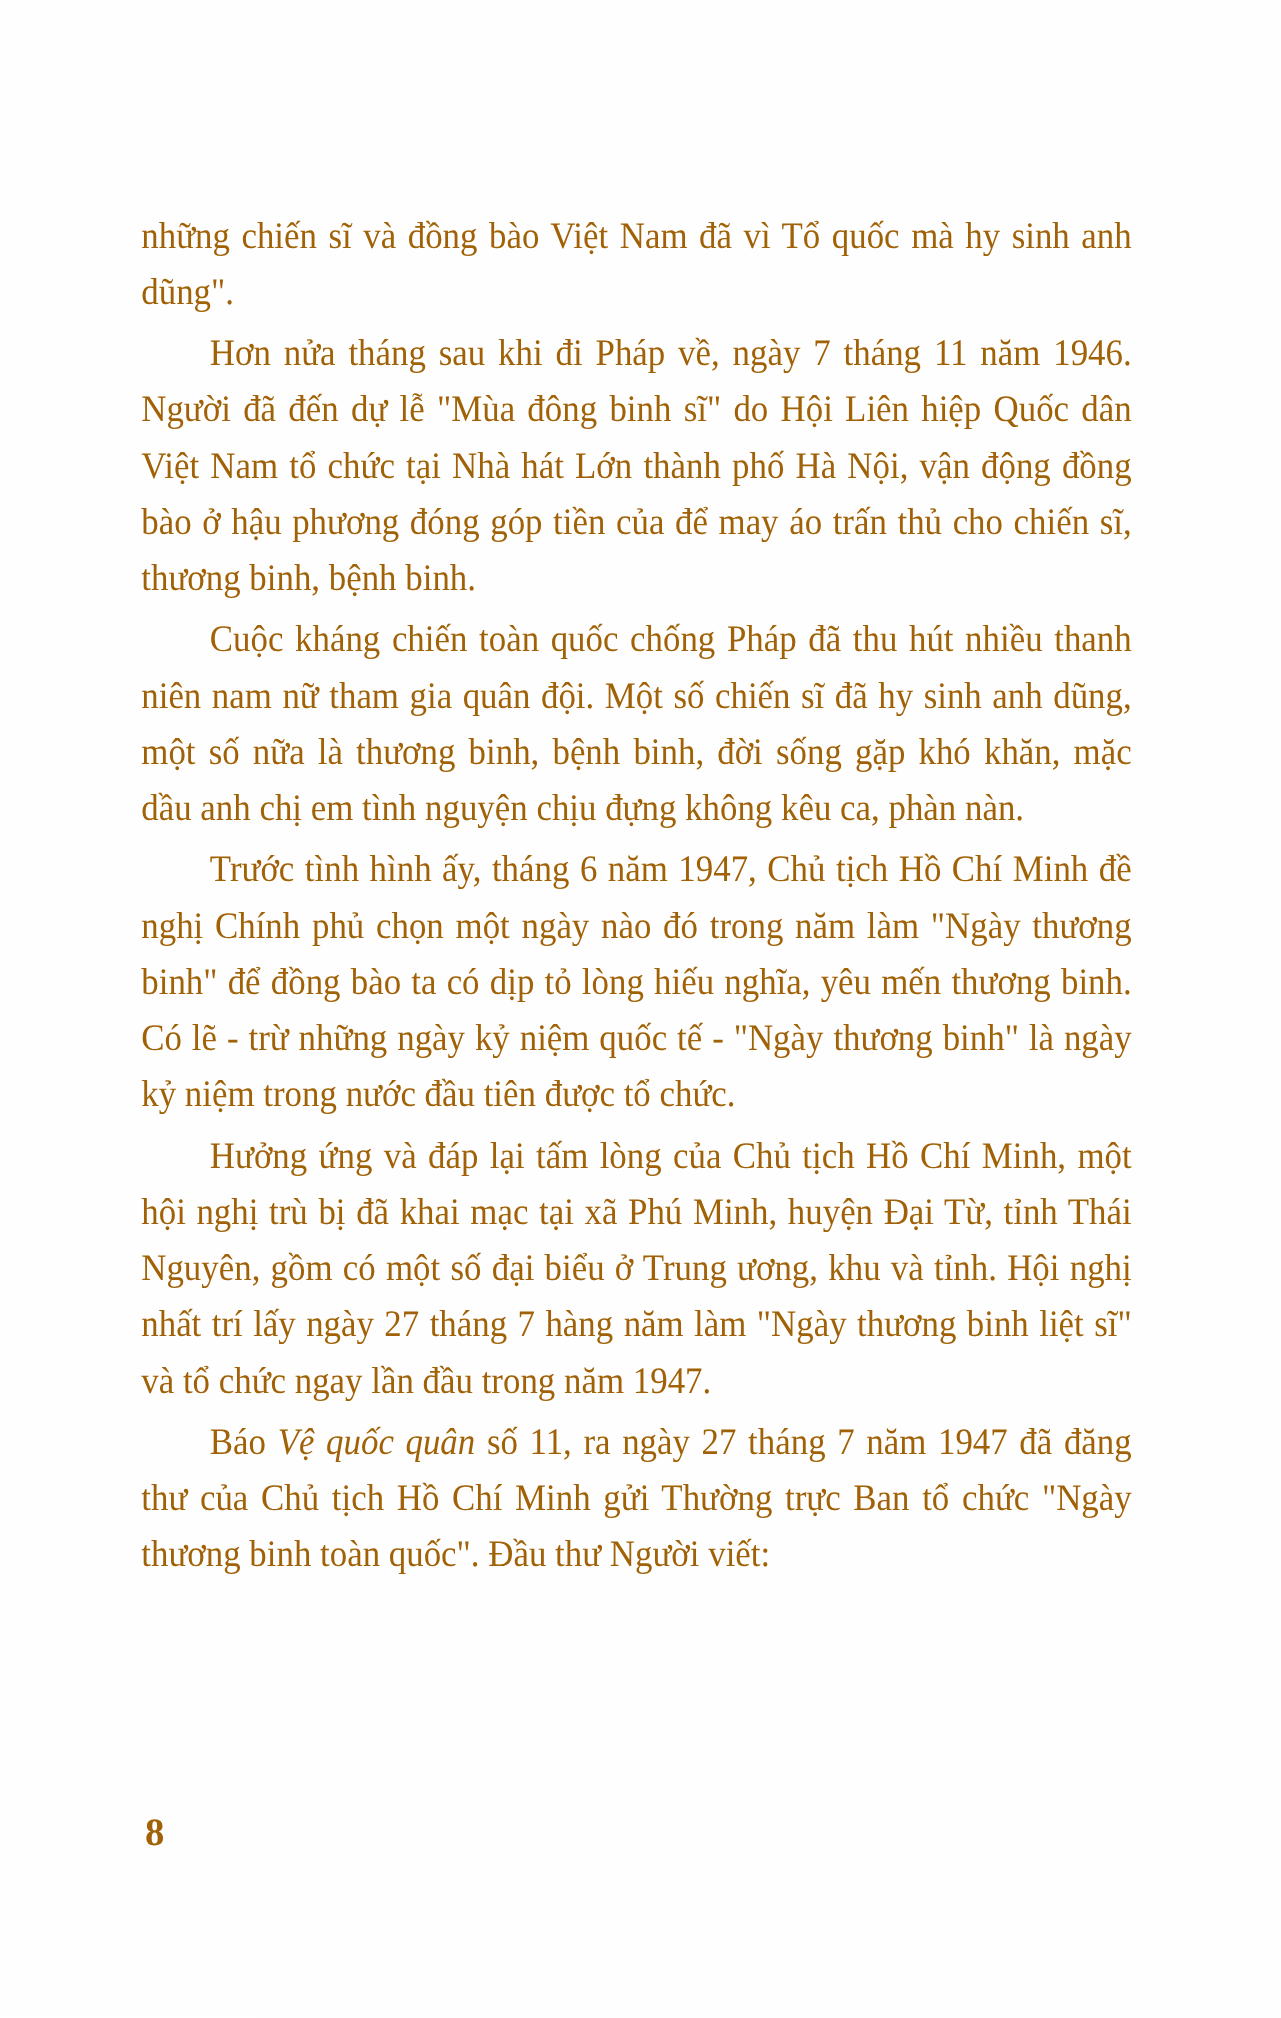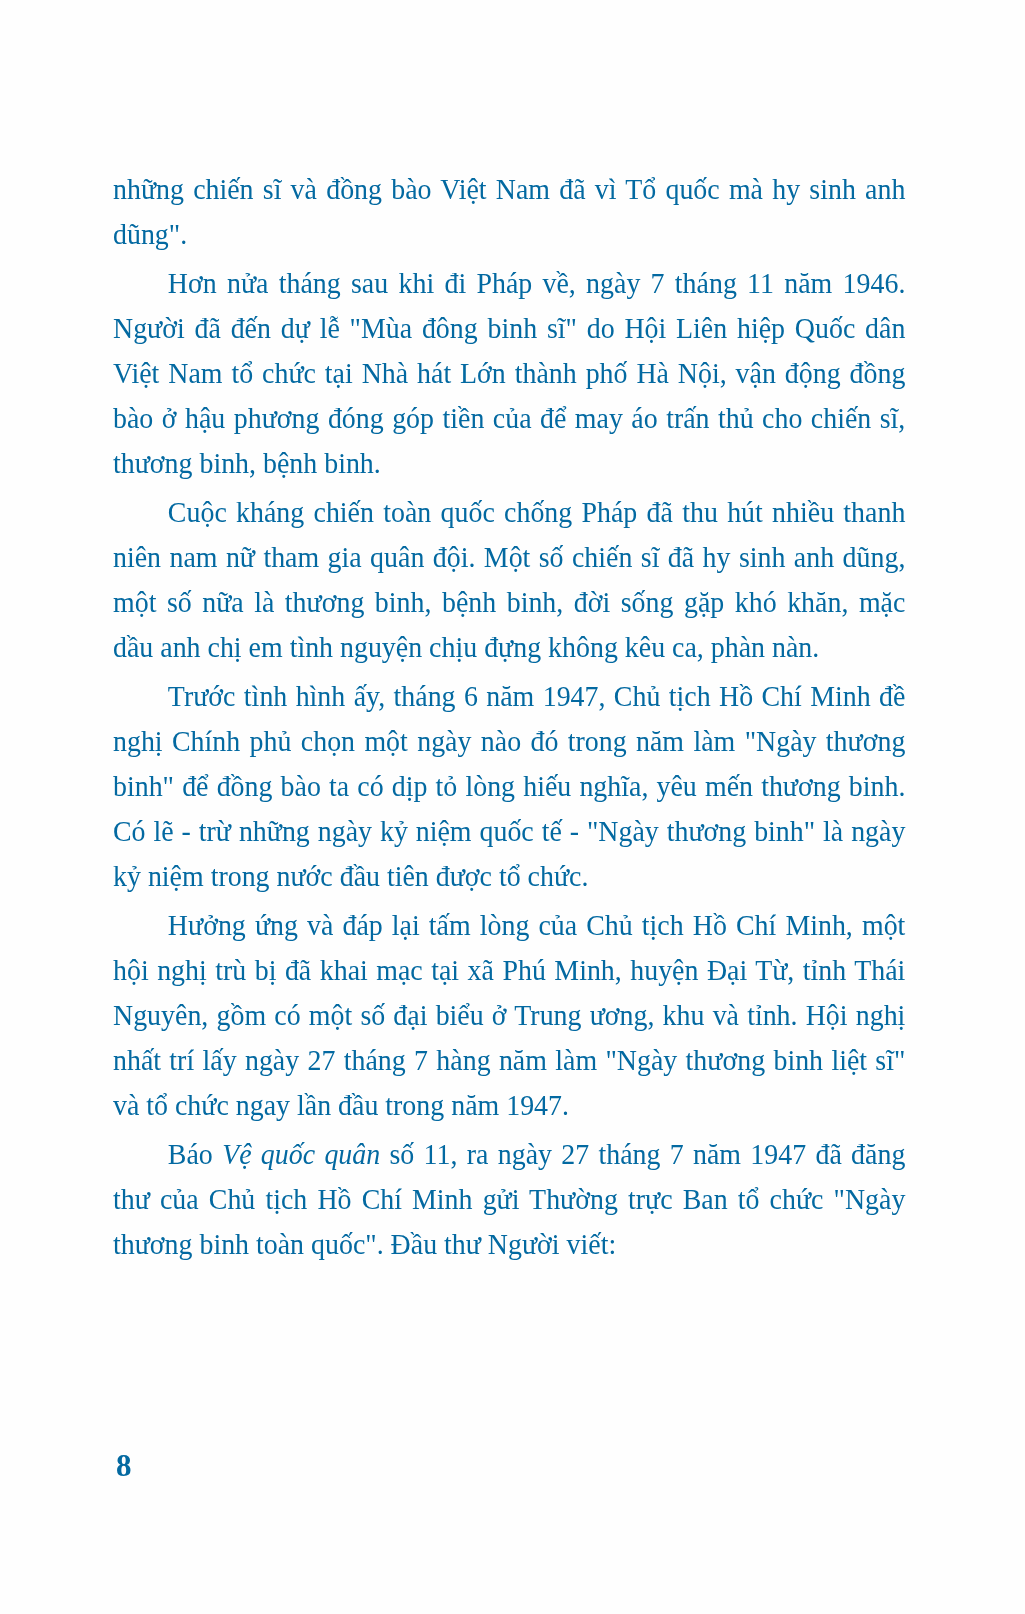--- a/index.html
+++ b/index.html
@@ -5,21 +5,21 @@
   html, body {
     margin: 0;
     padding: 0;
     background: #ffffff;
   }
   .page {
     position: relative;
     width: 1025px;
     height: 1614px;
     background: #fefefe;
-    color: #0369a1;
+    color: #a16207;
     font-family: "Liberation Serif", "DejaVu Serif", serif;
     overflow: hidden;
   }
   .text-block {
     position: absolute;
     left: 113px;
     top: 166px;
     width: 852px;              
     transform: scaleX(0.93);   
     transform-origin: 0 0;

